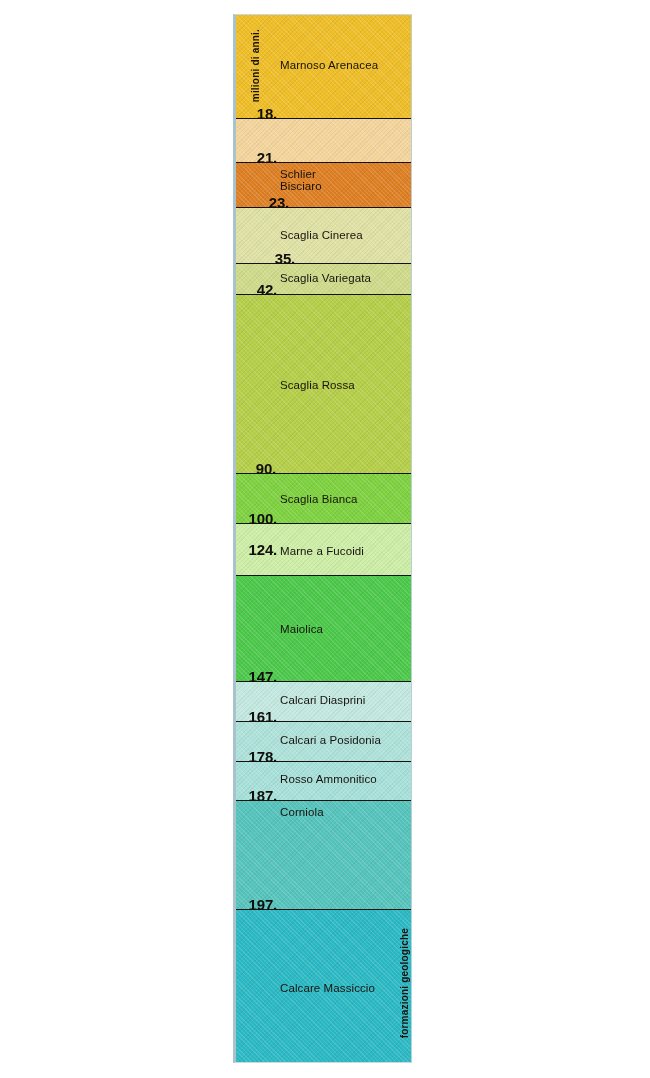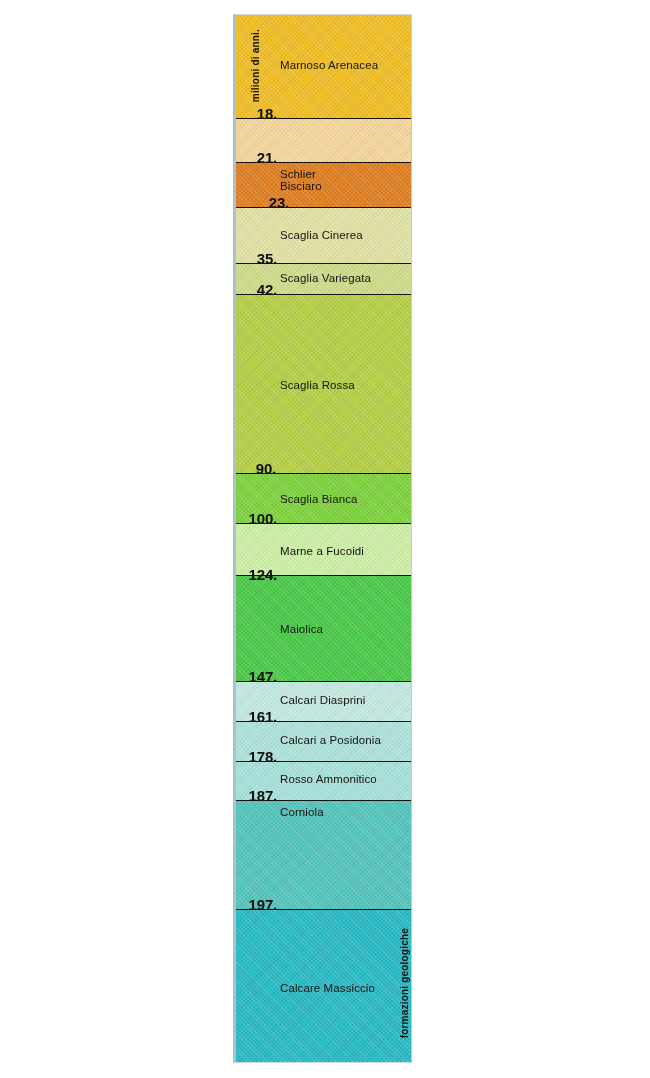--- a/index.html
+++ b/index.html
@@ -108,29 +108,29 @@
     <div class="band-label" style="top: 791px;">Corniola</div>
     <div class="band" style="top: 894px; height: 155px; background: rgb(43, 185, 196);"></div>
     <div class="band-label" style="top: 967px;">Calcare Massiccio</div>
     <div class="boundary" style="top: 103px;"></div>
     <div class="tick-num" style="top: 90px; left: 0px; width: 41px;">18.</div>
     <div class="boundary" style="top: 147px;"></div>
     <div class="tick-num" style="top: 134px; left: 0px; width: 41px;">21.</div>
     <div class="boundary" style="top: 192px;"></div>
     <div class="tick-num" style="top: 179px; left: 0px; width: 53px;">23.</div>
     <div class="boundary" style="top: 248px;"></div>
-    <div class="tick-num" style="top: 235px; left: 0px; width: 41px;">35.</div>
+    <div class="tick-num" style="top: 235px; left: 0px; width: 41px; padding-left: 18px;">35.</div>
     <div class="boundary" style="top: 279px;"></div>
     <div class="tick-num" style="top: 266px; left: 0px; width: 41px;">42.</div>
     <div class="boundary" style="top: 458px;"></div>
     <div class="tick-num" style="top: 445px; left: 0px; width: 40px;">90.</div>
     <div class="boundary" style="top: 508px;"></div>
     <div class="tick-num" style="top: 495px; left: 0px; width: 41px;">100.</div>
     <div class="boundary" style="top: 560px;"></div>
-    <div class="tick-num" style="top: 551px; left: 0px; width: 41px;">124.</div>
+    <div class="tick-num" style="top: 526px; left: 0px; width: 41px;">124.</div>
     <div class="boundary" style="top: 666px;"></div>
     <div class="tick-num" style="top: 653px; left: 0px; width: 41px;">147.</div>
     <div class="boundary" style="top: 706px;"></div>
     <div class="tick-num" style="top: 693px; left: 0px; width: 41px;">161.</div>
     <div class="boundary" style="top: 746px;"></div>
     <div class="tick-num" style="top: 733px; left: 0px; width: 41px;">178.</div>
     <div class="boundary" style="top: 785px;"></div>
     <div class="tick-num" style="top: 772px; left: 0px; width: 41px;">187.</div>
     <div class="boundary" style="top: 894px;"></div>
     <div class="tick-num" style="top: 881px; left: 0px; width: 41px;">197.</div>

